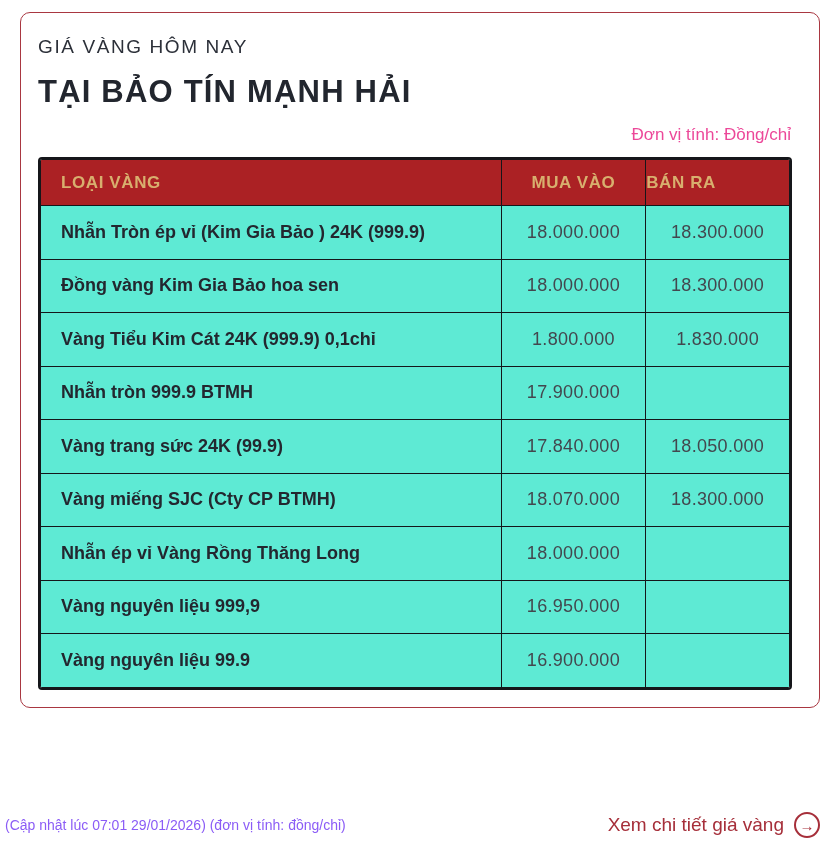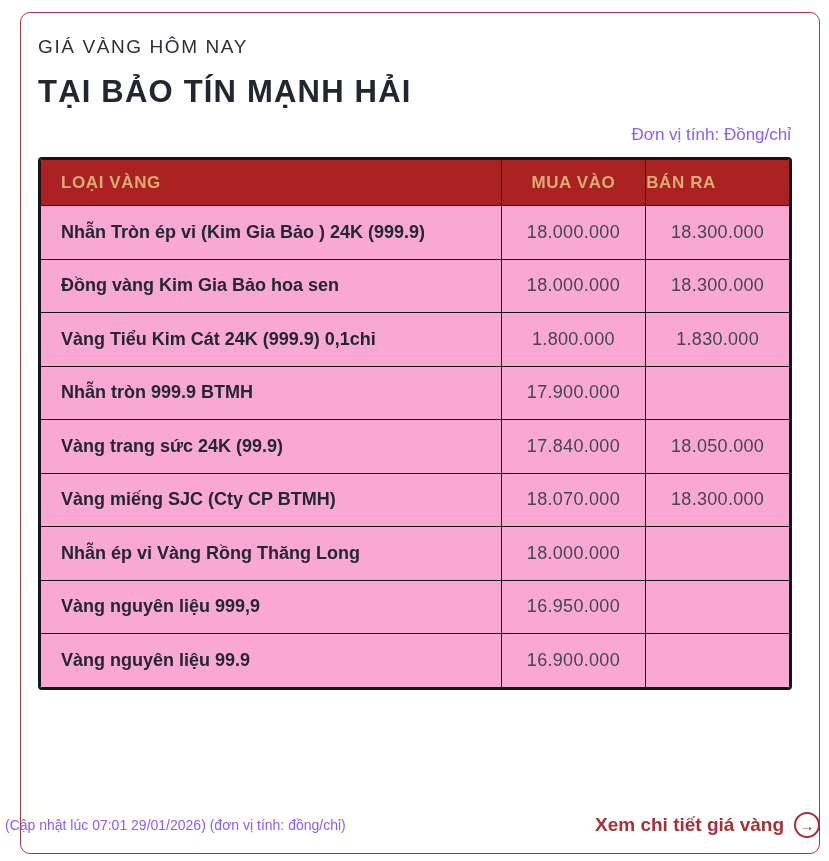--- a/index.html
+++ b/index.html
@@ -14,21 +14,21 @@
   html,body{width:829px;height:861px;}
   body{
     background:#ffffff;
     font-family:"Liberation Sans","DejaVu Sans",sans-serif;
     color:var(--ink);
     position:relative;
   }
   .card{
     position:absolute;
     left:20px; top:12px;
-    width:800px; height:842px;
+    width:800px; height:696px;
     border:1.5px solid #a93741;
     border-radius:10px;
     background:#fff;
   }
   .kicker{
     margin:23px 0 0 17px;
     font-size:19px;
     font-weight:500;
     letter-spacing:1.6px;
     color:#2c3039;
@@ -37,21 +37,21 @@
     margin:16px 0 0 17px;
     font-size:31px;
     font-weight:600;
     letter-spacing:1.2px;
     color:#22262e;
   }
   .unit{
     margin:15px 28px 0 0;
     text-align:right;
     font-size:17px;
-    color:#8b5cf6;
+    color:#ec4899;
   }
   .table-frame{
     margin:12px 27px 0 17px;
     border:2px solid var(--line);
     border-radius:4px;
     overflow:hidden;
   }
   table{
     width:100%;
     border-collapse:collapse;
@@ -62,21 +62,21 @@
     background:var(--header-bg);
     color:var(--gold);
     height:46px;
     font-size:17px;
     font-weight:700;
     letter-spacing:.6px;
   }
   th.col-type{width:61.5%;text-align:left;padding-left:20px;}
   th.col-buy{width:19.3%;text-align:center;}
   th.col-sell{width:19.2%;text-align:left;}
-  td{height:53.5px;background:#f9a8d4;}
+  td{height:53.5px;background:#5eead4;}
   td.td-type{
     text-align:left;
     padding-left:20px;
     font-size:18px;
     font-weight:600;
     color:var(--ink);
   }
   td.td-num{
     text-align:center;
     font-size:18px;
@@ -98,21 +98,20 @@
     color:#8b5cf6;
   }
   .details-link{
     display:flex;
     align-items:center;
     gap:10px;
     text-decoration:none;
     color:var(--accent);
     font-size:19px;
     cursor:pointer;
-    font-weight:bold;
   }
   .arrow-circle{
     width:26px;height:26px;
     border:2px solid var(--accent);
     border-radius:50%;
     display:flex;align-items:center;justify-content:center;
     font-size:15px;
     line-height:1;
     color:var(--accent);
   }

